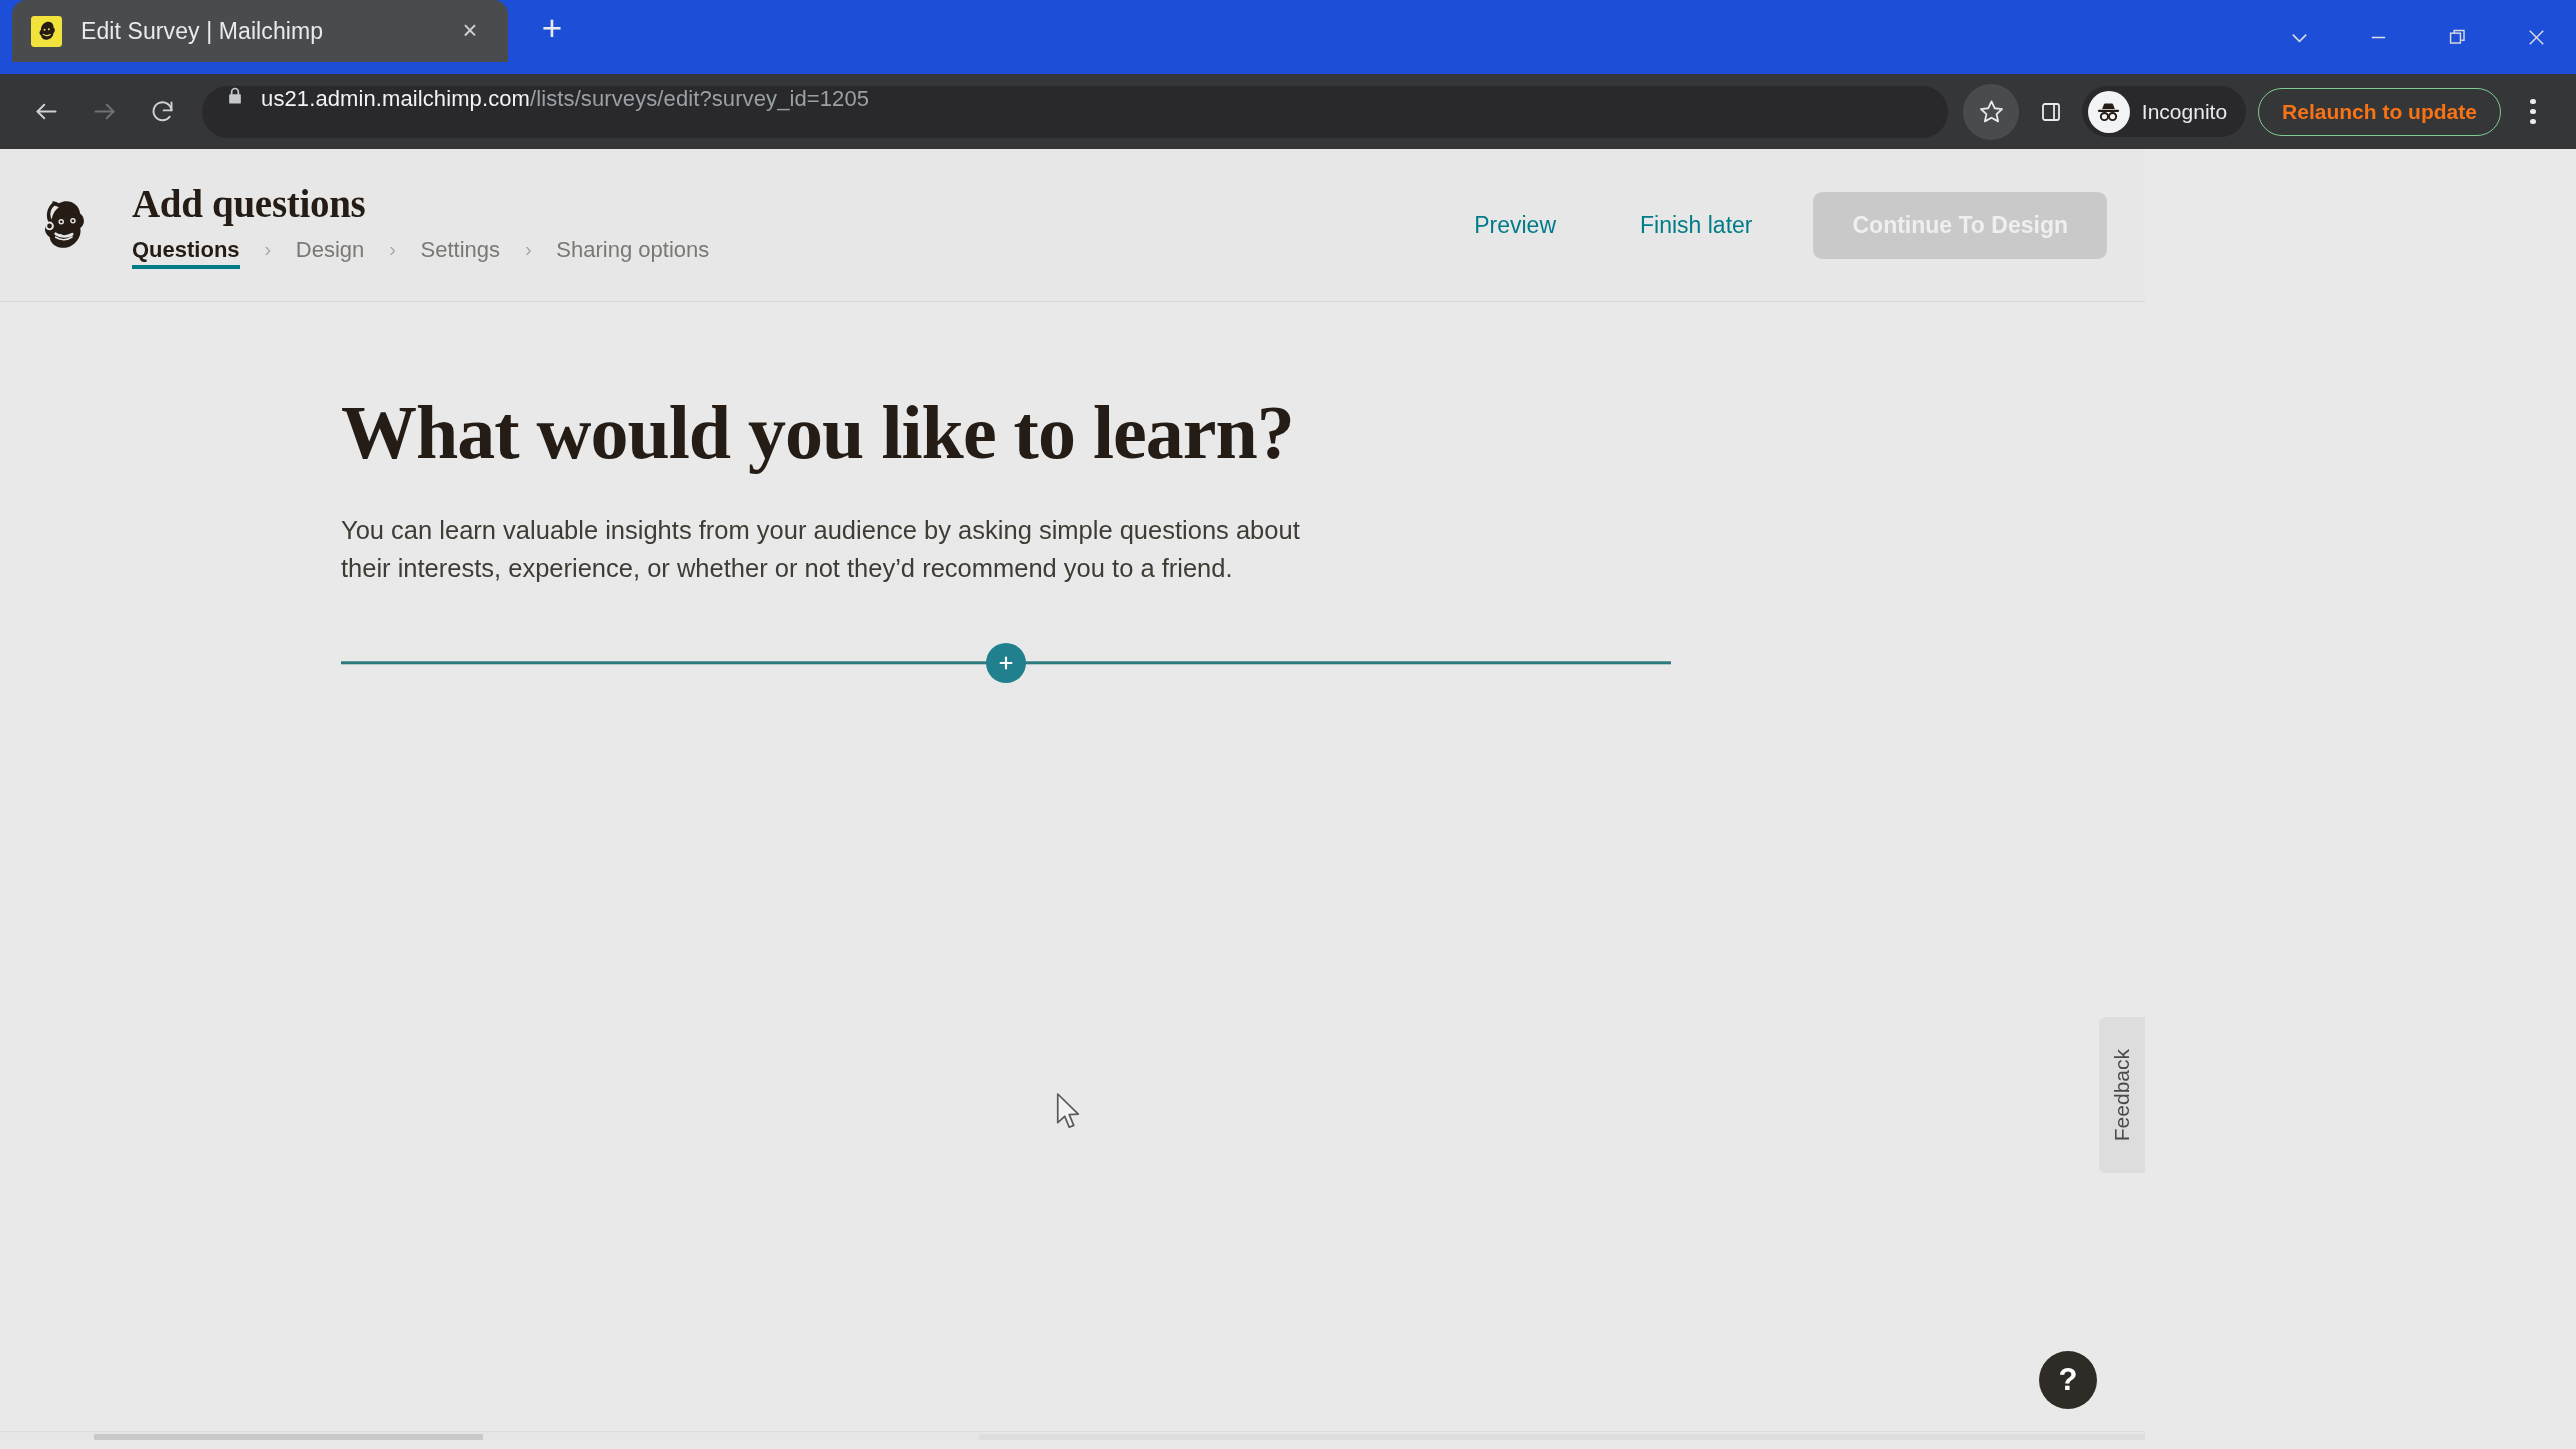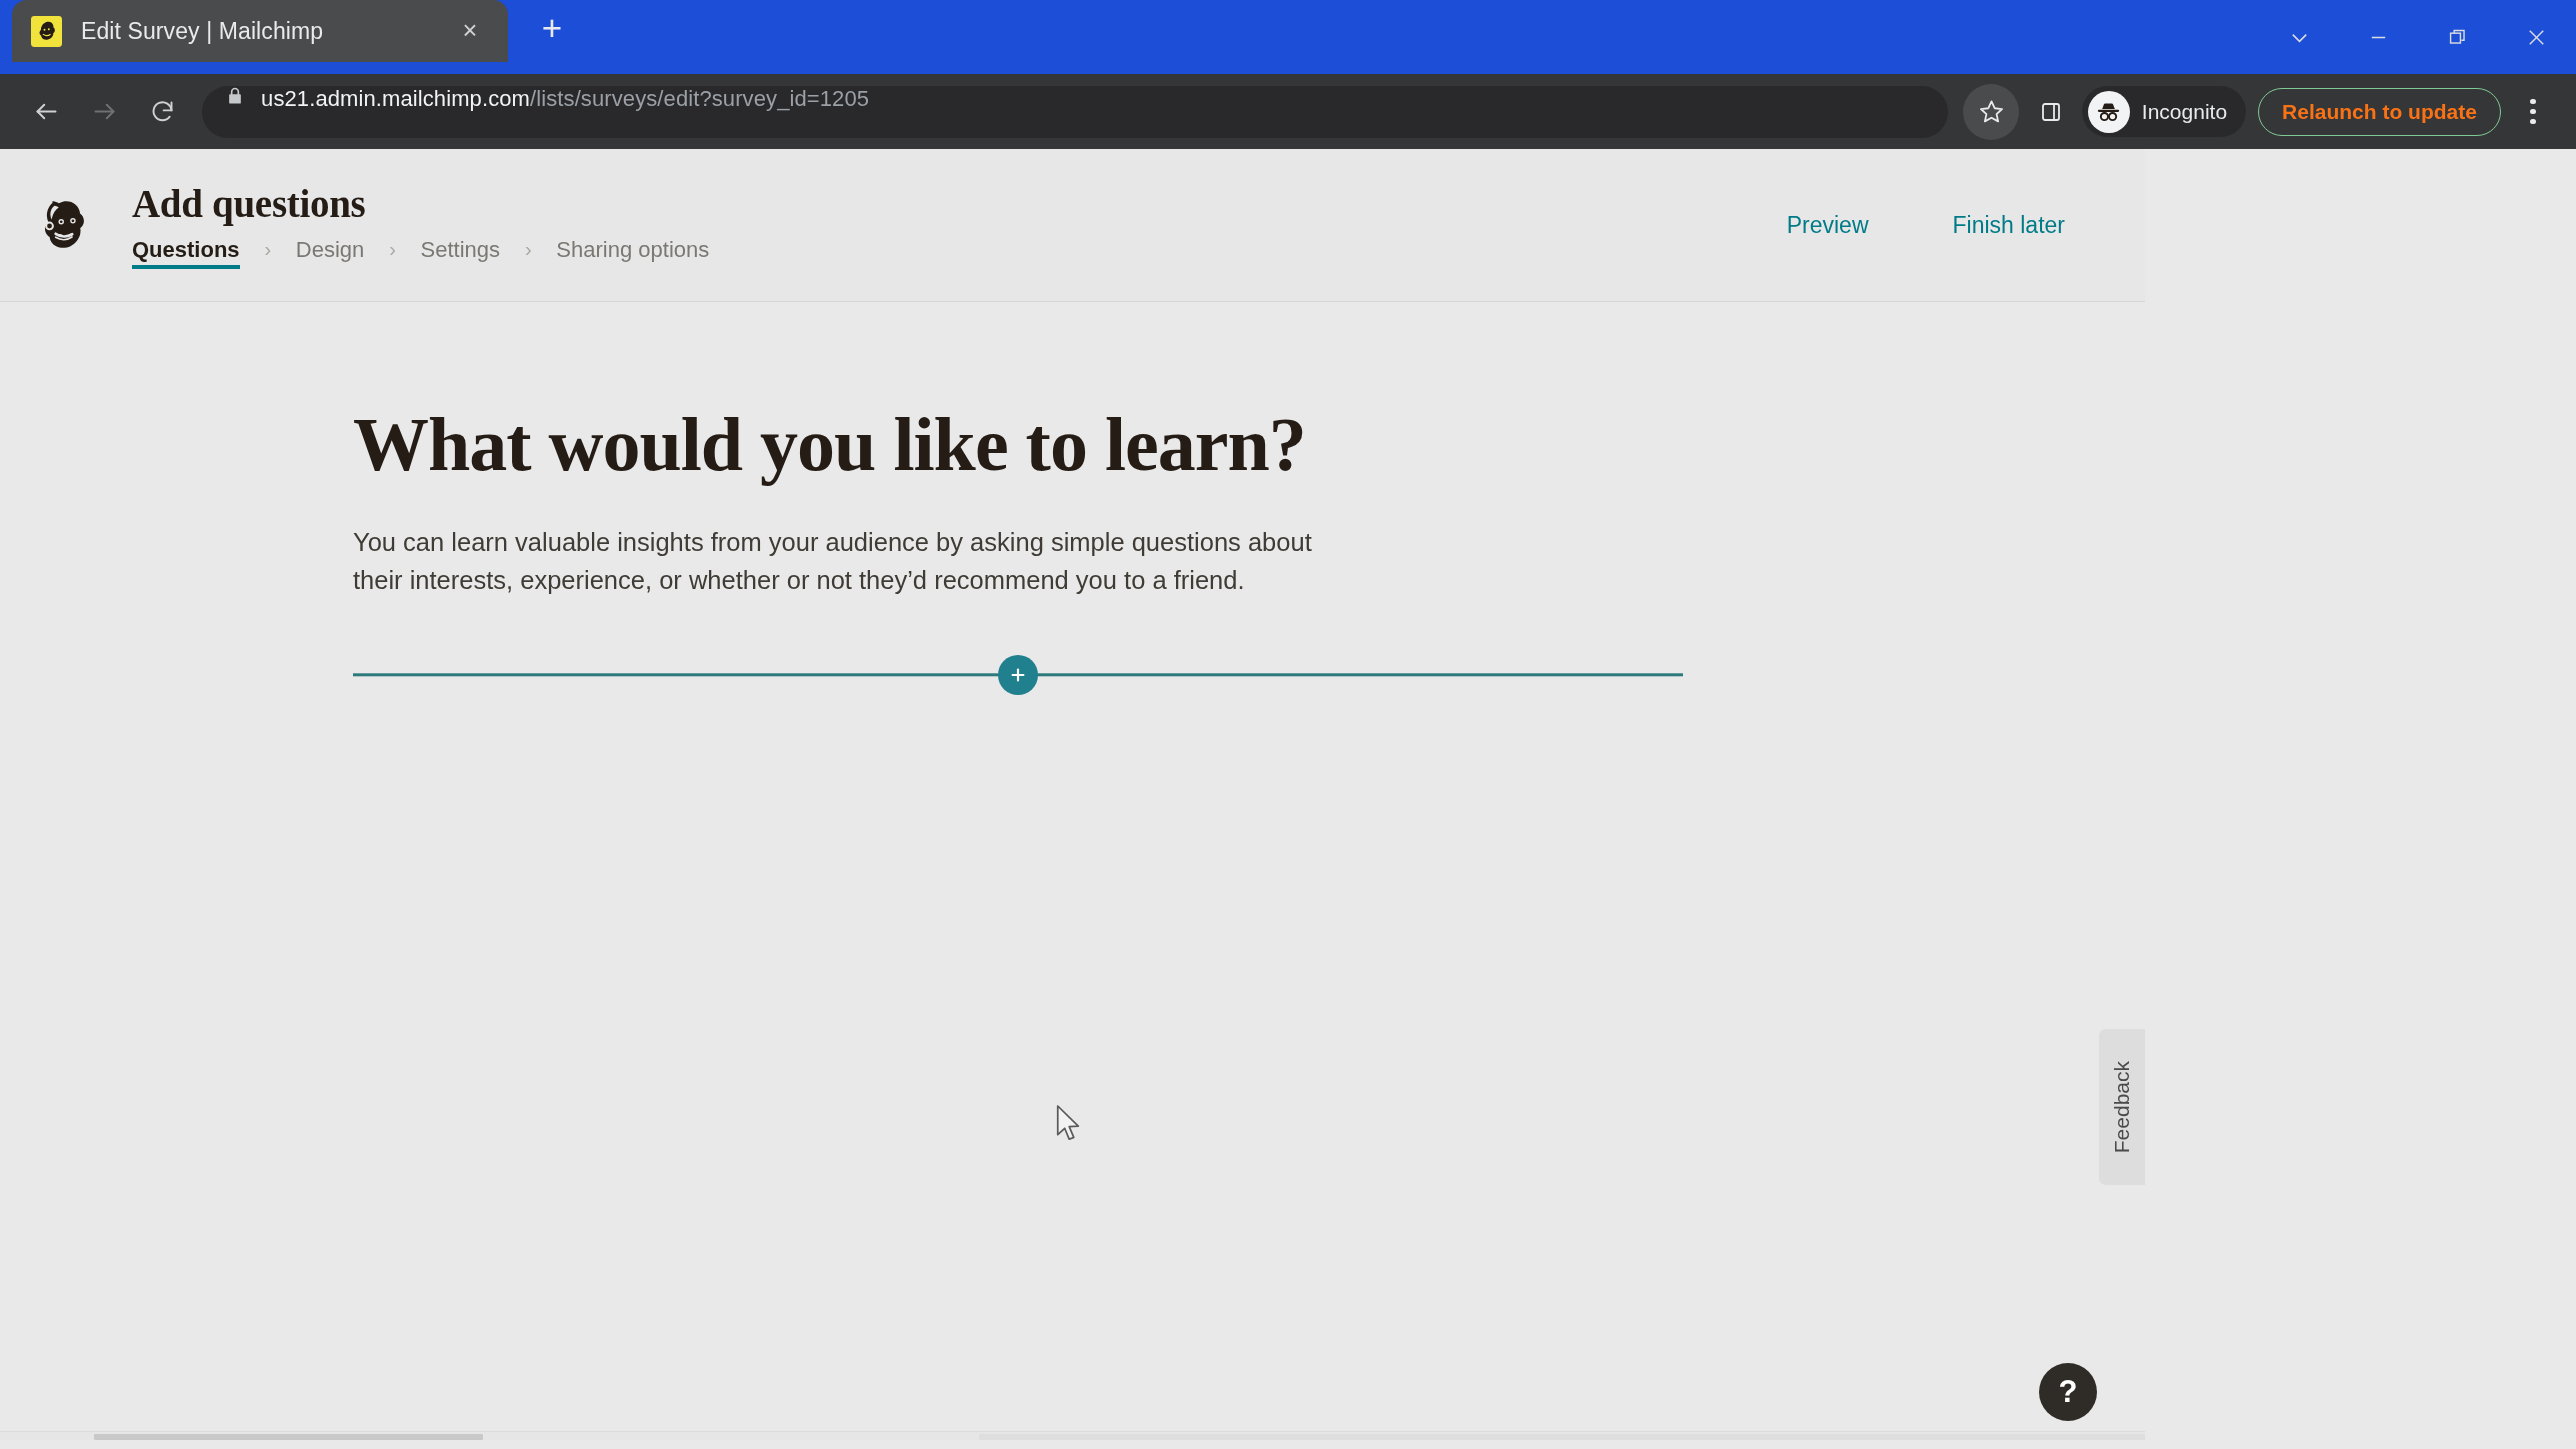--- a/index.html
+++ b/index.html
@@ -147,21 +147,21 @@
     padding:0 42px; white-space:nowrap;
   }
   .cta {
     background:#c9c9c9; color:#efefef; border:none;
     border-radius:9.4px; font-size:23px; font-weight:bold;
     padding:20px 39px; margin-left:19px; white-space:nowrap;
     font-family:"Liberation Sans", sans-serif;
   }
 
   .content { padding:0; position:relative; height:1138px; }
-  .content-inner { width:1328px; margin:12px; padding-left:341px; padding-top:89px; }
+  .content-inner { width:1328px; margin:0; padding-left:341px; padding-top:89px; }
   .h1 {
     font-family:"Liberation Serif", serif;
     font-size:76px; font-weight:bold; color:#241c15;
     letter-spacing:-1px; line-height:1.1; margin-bottom:36px;
     white-space:nowrap;
   }
   .lead {
     font-size:25.5px; color:#3f3b35; line-height:1.52;
     max-width:1315px; margin-bottom:48px;
   }
@@ -356,20 +356,21 @@
           <span class="crumb-sep">›</span>
           <span class="crumb">Settings</span>
           <span class="crumb-sep">›</span>
           <span class="crumb">Sharing options</span>
         </div>
       </div>
 
       <div class="header-right">
         <span class="hlink">Preview</span>
         <span class="hlink">Finish later</span>
+        <button class="cta">Continue To Design</button>
       </div>
     </div>
 
     <div class="content">
       <div class="content-inner">
         <h1 class="h1">What would you like to learn?</h1>
         <p class="lead">You can learn valuable insights from your audience by asking simple questions about their interests, experience, or whether or not they’d recommend you to a friend.</p>
 
         <div class="divider-row">
           <div class="divider-line"></div>

